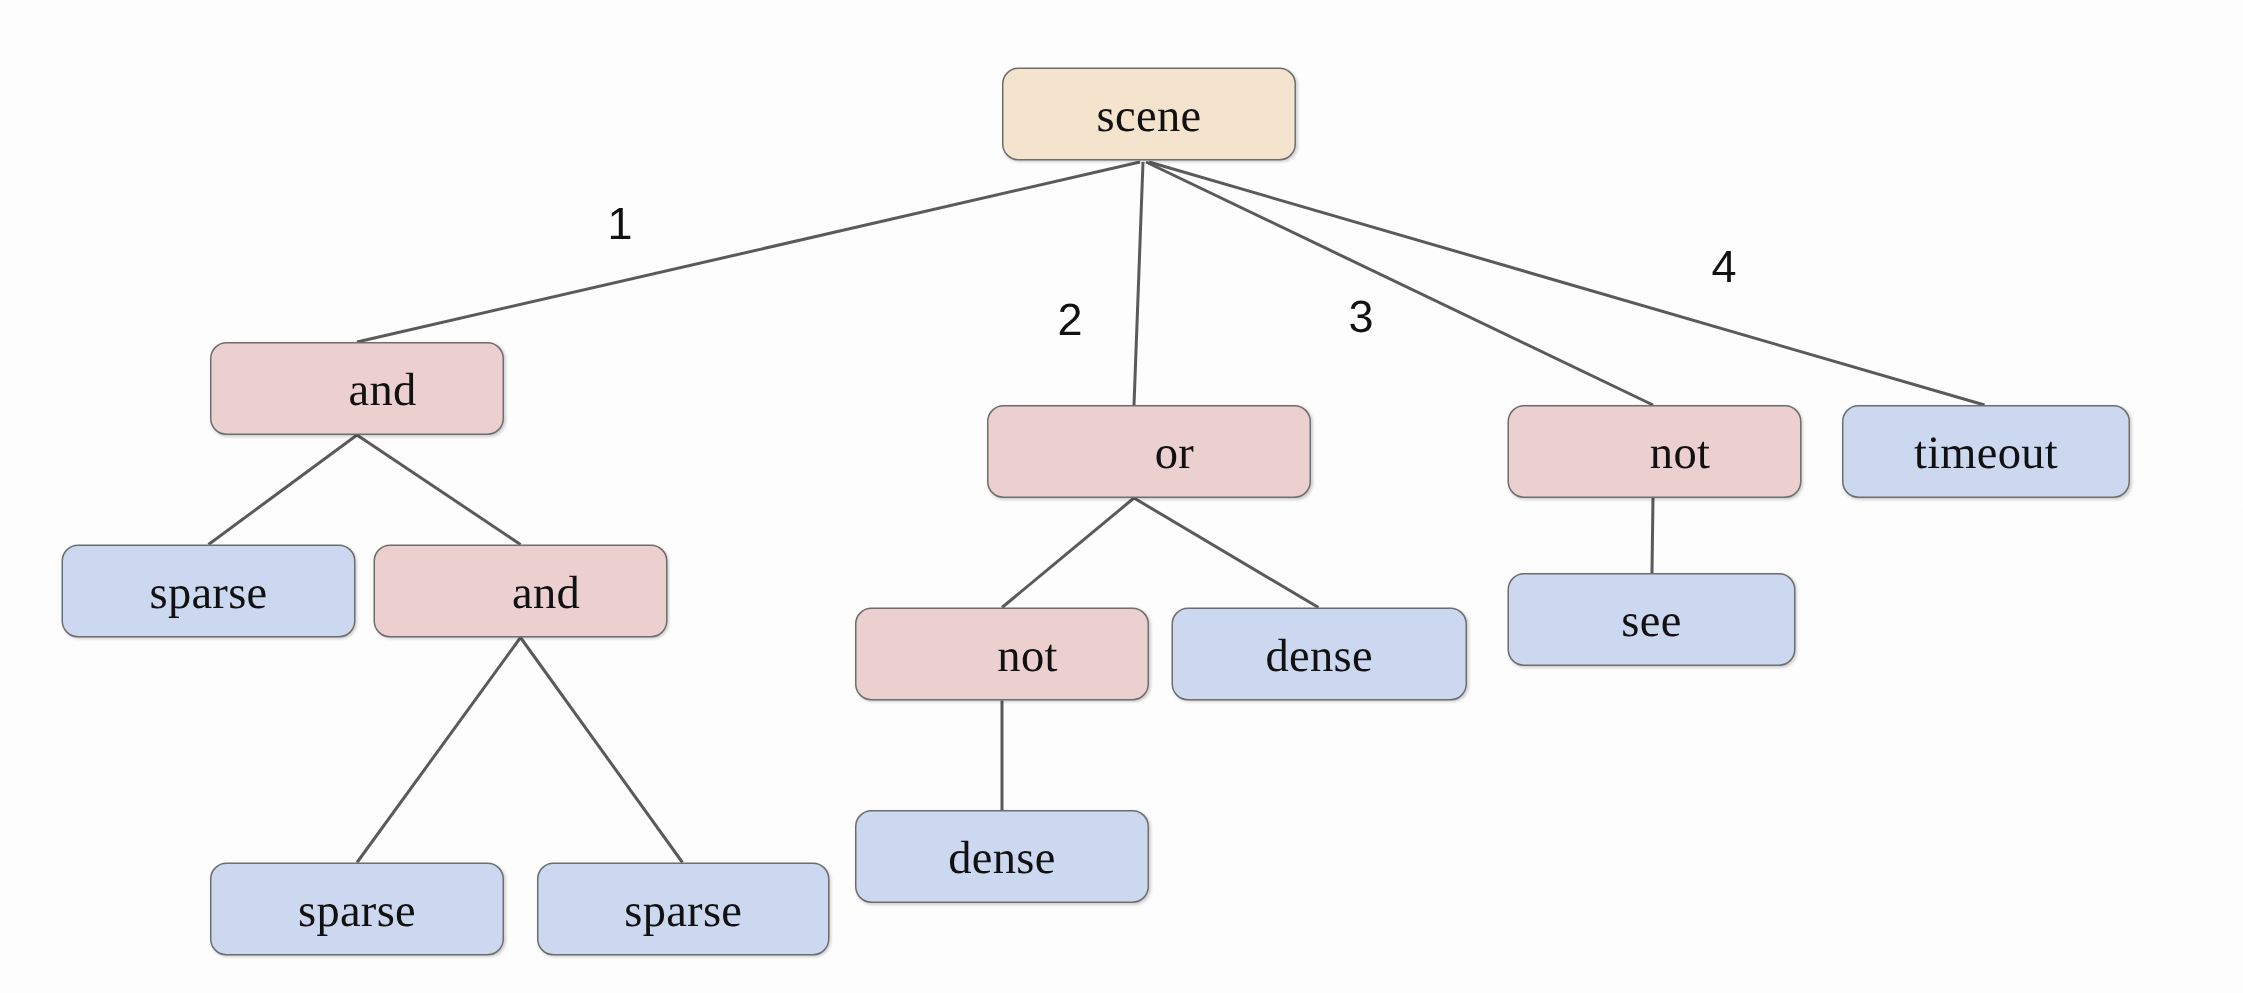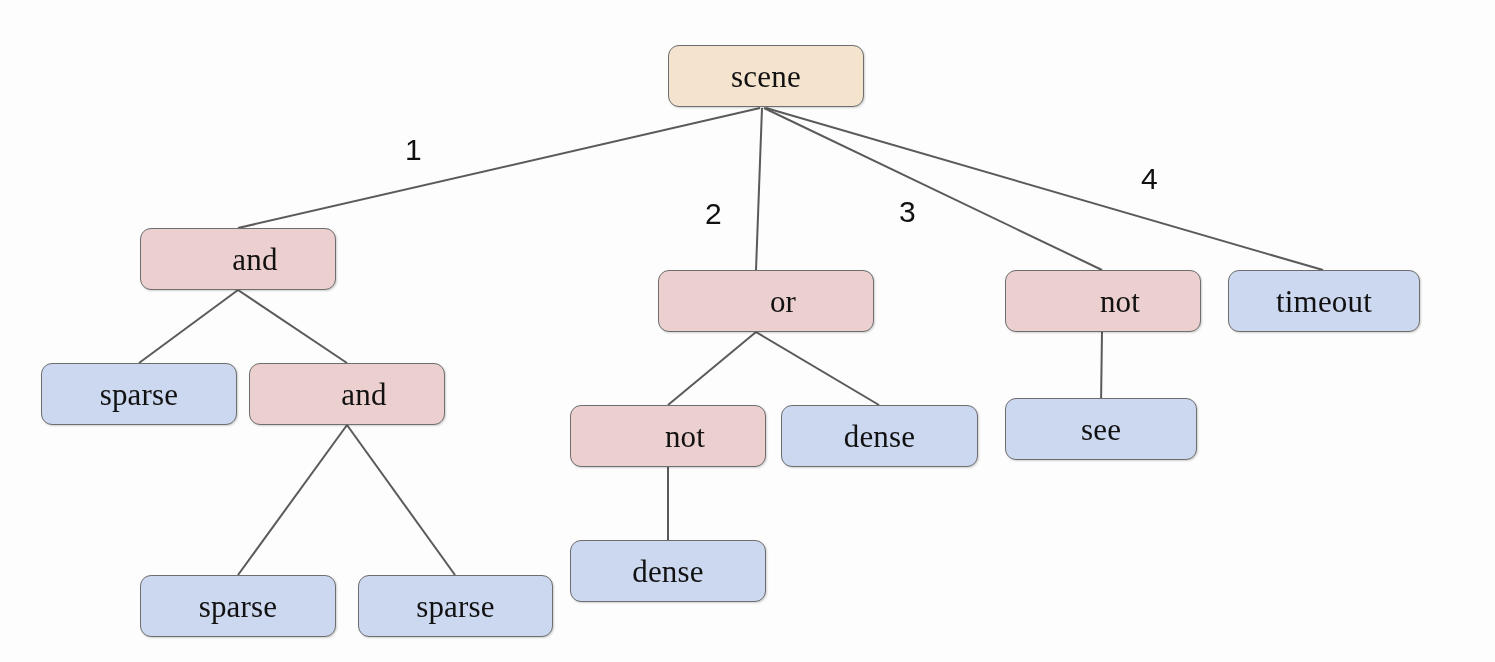--- a/index.html
+++ b/index.html
@@ -73,21 +73,21 @@
   <div id="node-layer">
       <div class="node node-root" style="left: 668px; top: 45px; width: 196px; height: 62px;">scene</div>
       <div class="node node-op" style="left: 140px; top: 228px; width: 196px; height: 62px;">and</div>
       <div class="node node-op" style="left: 658px; top: 270px; width: 216px; height: 62px;">or</div>
       <div class="node node-op" style="left: 1005px; top: 270px; width: 196px; height: 62px;">not</div>
       <div class="node node-term" style="left: 1228px; top: 270px; width: 192px; height: 62px;">timeout</div>
       <div class="node node-term" style="left: 41px; top: 363px; width: 196px; height: 62px;">sparse</div>
       <div class="node node-op" style="left: 249px; top: 363px; width: 196px; height: 62px;">and</div>
       <div class="node node-op" style="left: 570px; top: 405px; width: 196px; height: 62px;">not</div>
       <div class="node node-term" style="left: 781px; top: 405px; width: 197px; height: 62px;">dense</div>
-      <div class="node node-term" style="left: 1005px; top: 398px; width: 192px; height: 62px;">see</div>
+      <div class="node node-term" style="left: 1005px; top: 382px; width: 192px; height: 62px;">see</div>
       <div class="node node-term" style="left: 570px; top: 540px; width: 196px; height: 62px;">dense</div>
       <div class="node node-term" style="left: 140px; top: 575px; width: 196px; height: 62px;">sparse</div>
       <div class="node node-term" style="left: 358px; top: 575px; width: 195px; height: 62px;">sparse</div>
     </div>
   <div id="label-layer">
       <div class="edge-label" style="left: 405px; top: 135px;">1</div>
       <div class="edge-label" style="left: 705px; top: 199px;">2</div>
       <div class="edge-label" style="left: 899px; top: 197px;">3</div>
       <div class="edge-label" style="left: 1141px; top: 164px;">4</div>
     </div>

